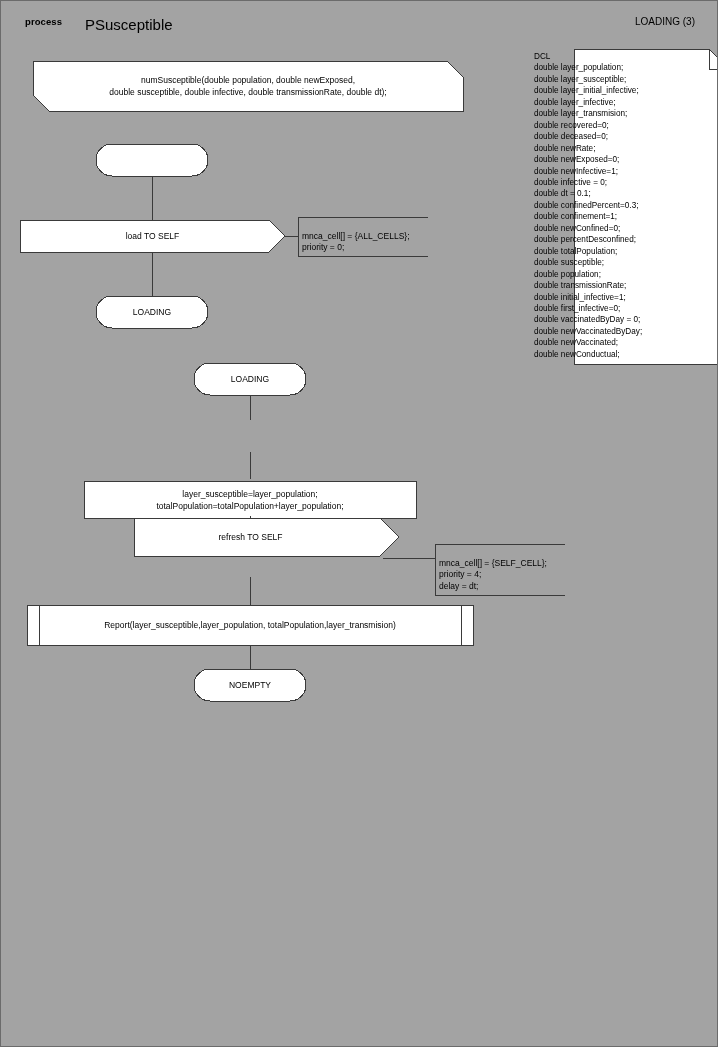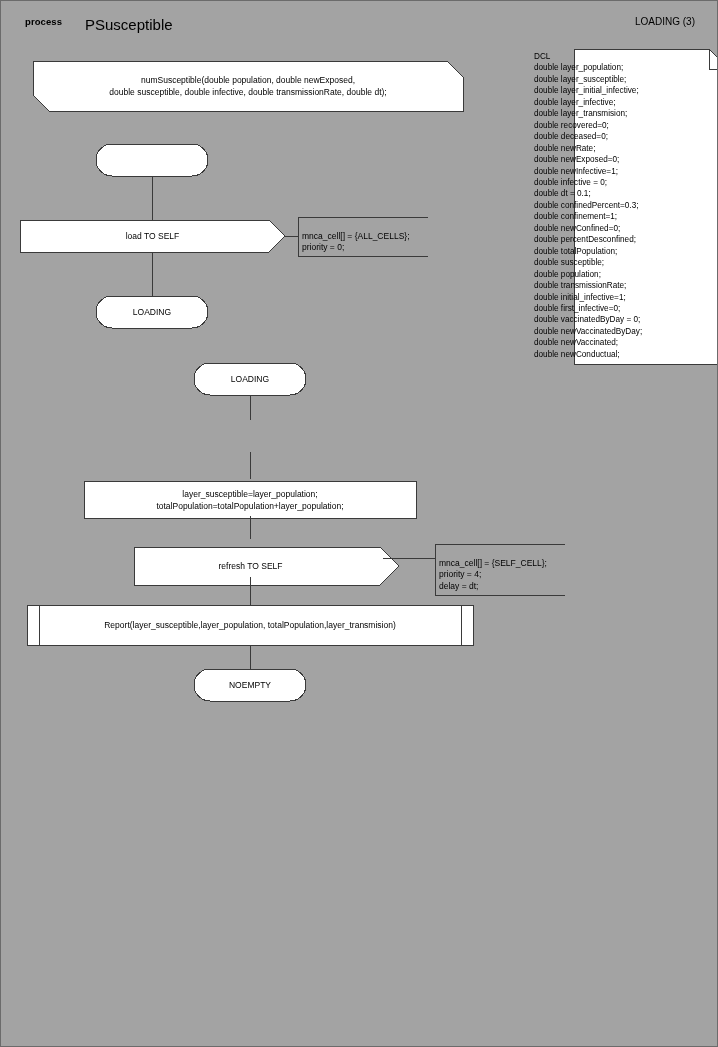--- a/index.html
+++ b/index.html
@@ -160,21 +160,21 @@
 
   <div class="shape" style="left:83px; top:480px; width:332px; height:37px;">
     <svg width="332" height="37" viewBox="0 0 332 37">
       <rect x="0" y="0" width="332" height="37"></rect>
     </svg>
     <div class="shape-label"><span>layer_susceptible=layer_population;</span><span>totalPopulation=totalPopulation+layer_population;</span></div>
   </div>
 
   <div class="conn v" style="left:249px; top:515px; height:23px;"></div>
 
-  <div class="shape" style="left:117px; top:546px; width:265px; height:38px;padding-left:16px;">
+  <div class="shape" style="left:117px; top:517px; width:265px; height:38px;padding-left:16px;">
     <svg width="265" height="38" viewBox="0 0 265 38">
       <path d="M 0 0 L 246 0 L 265 19 L 246 38 L 0 38 Z"></path>
     </svg>
     <div class="shape-label">refresh TO SELF</div>
   </div>
 
   <div class="conn h" style="left:382px; top:557px; width:53px;"></div>
 
   <div class="shape" style="left:434px; top:531px; width:130px; height:51px;margin-top:12px;">
     <svg width="130" height="51" viewBox="0 0 130 51">

